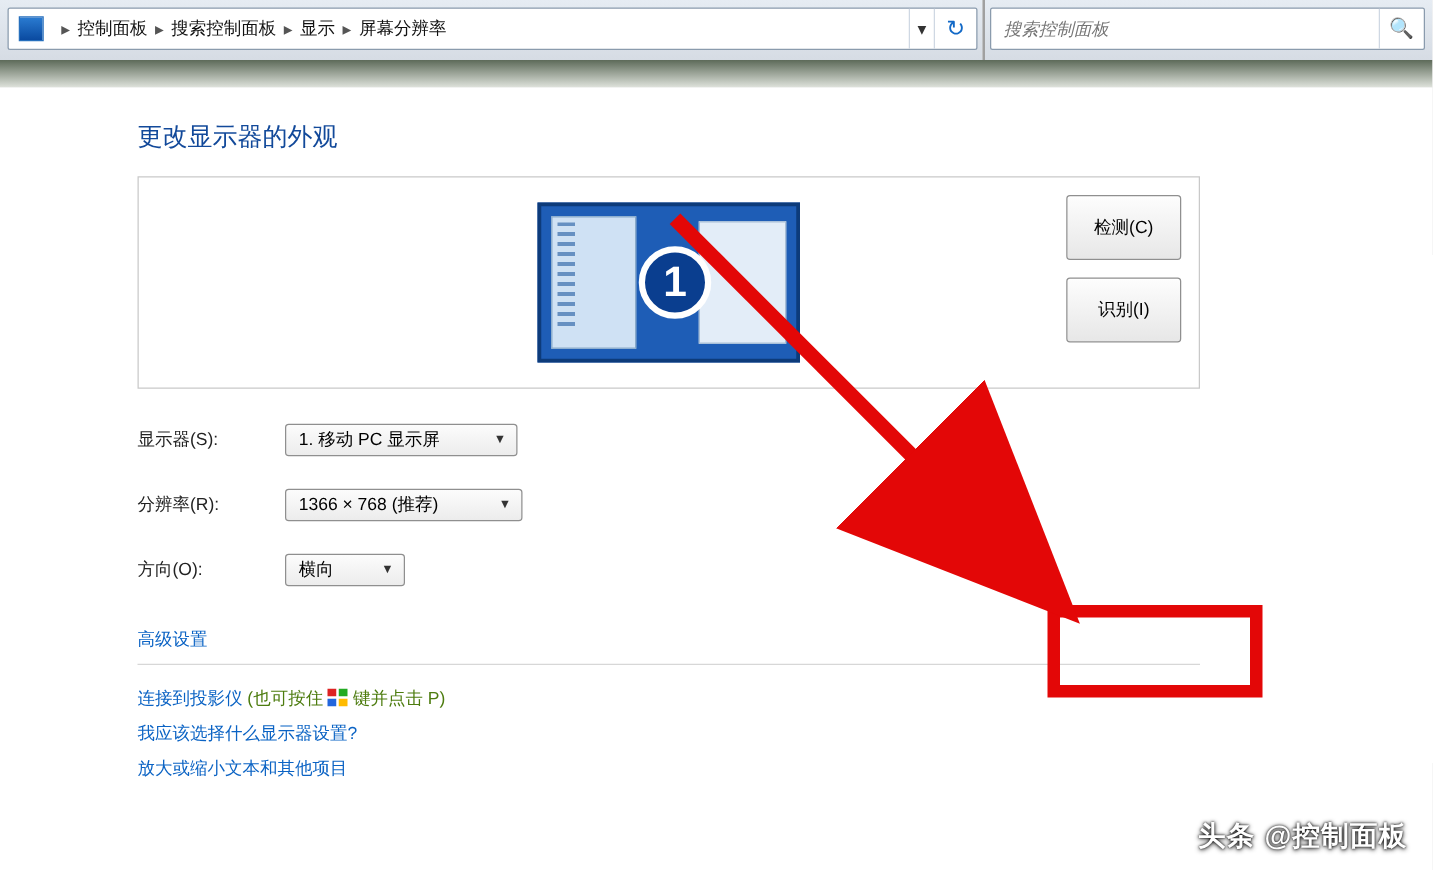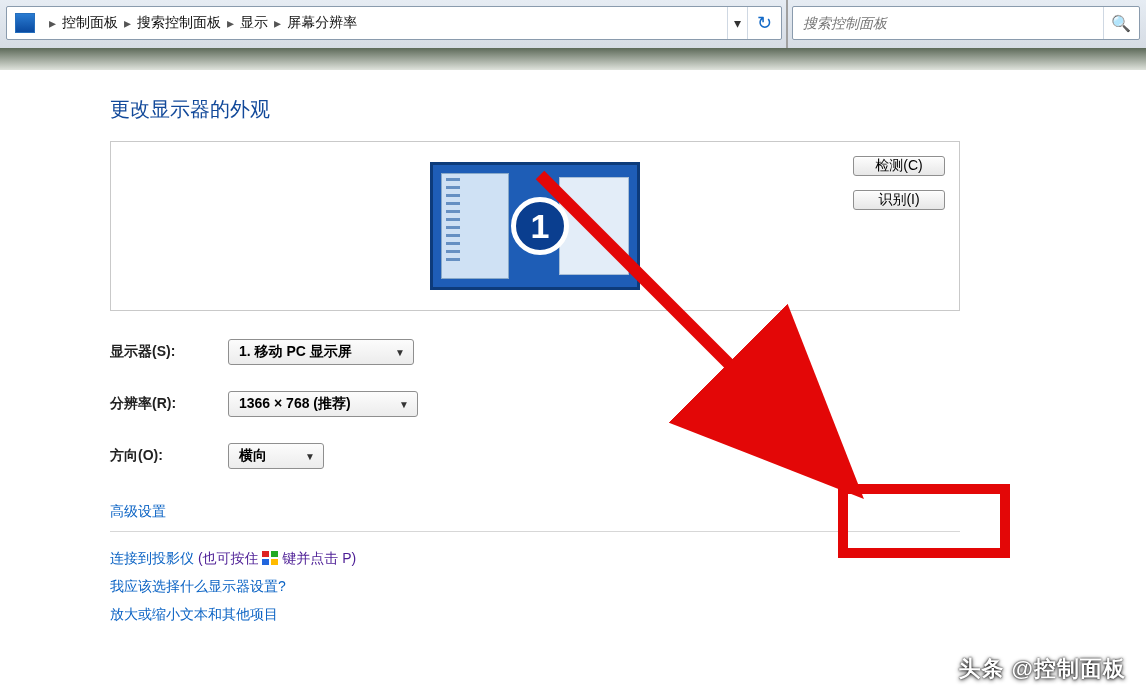--- a/index.html
+++ b/index.html
@@ -21,45 +21,45 @@
 
   
   .gap { height: 22px; background: linear-gradient(#5d6a59,#dfe3dc); }
 
   
   .panel { background:#fff; height: 626px; padding: 26px 0 0 110px; position:relative; }
   .title { color:#12499a; font-size:20px; margin-bottom:18px; }
 
   .preview-box { width: 850px; height: 170px; border:1px solid #c9c9c9; position:relative; display:flex; align-items:center; justify-content:center; }
   .btn-col { position:absolute; right:14px; top:14px; display:flex; flex-direction:column; gap:14px; }
-  .win-btn { min-width:92px; padding:0 16px; background:linear-gradient(#fdfdfd,#e7e7e7); border:1px solid #8f8f8f; border-radius:3px; box-shadow:0 1px 0 #fff inset; font-size:14px; }
+  .win-btn { min-width:92px; padding:16px 16px; background:linear-gradient(#fdfdfd,#e7e7e7); border:1px solid #8f8f8f; border-radius:3px; box-shadow:0 1px 0 #fff inset; font-size:14px; }
 
   
   .monitor { width:210px; height:128px; background:#1e5db6; border:3px solid #0d3b7a; position:relative; display:flex; align-items:center; justify-content:flex-start; padding:8px; gap:6px; }
   .mon-a { width:68px; height:100%; background:#cfe1f4; border:1px solid #88a9c9; position:relative; }
   .mon-a::before{content:"";position:absolute;left:4px;top:4px;width:14px;height:80%;background:repeating-linear-gradient(#6690c2 0 3px, transparent 3px 8px);}
   .mon-b { width:70px; height:92%; background:#e3edf8; border:1px solid #a8bed6; margin-left:auto; }
   .badge { position:absolute; left:78px; top:50%; transform:translateY(-50%); width:58px; height:58px; border-radius:50%; background:#0a3e8f; border:5px solid #fff; color:#fff; font-size:34px; font-weight:bold; display:flex; align-items:center; justify-content:center; }
 
   
   .rows { margin-top:28px; }
-  .row { display:flex; align-items:center; margin-bottom:26px;font-weight:bold; }
+  .row { display:flex; align-items:center; margin-bottom:26px; }
   .row-label { width:118px; color:#222; }
   .dd { background:linear-gradient(#fcfcfc,#ececec); border:1px solid #8f8f8f; border-radius:3px; padding:3px 28px 3px 10px; position:relative; min-width:80px; }
   .dd::after{ content:"▼"; position:absolute; right:8px; top:50%; transform:translateY(-50%); font-size:10px; color:#333;}
   .dd.w1{ min-width:186px; } .dd.w2{ min-width:190px; } .dd.w3{ min-width:96px; }
 
   hr.rule { border:0; border-top:1px solid #d7d7d7; width:850px; margin:8px 0 18px; }
 
   .adv-link { color:#0b63c4; cursor:pointer; }
   .adv-wrap { width:850px; text-align:left; margin:34px 0 10px; }
 
   .links { margin-top:6px; }
   .link { color:#0b63c4; margin:10px 0; display:block; }
-  .link .aside{ color:#4c1d95; }
+  .link .aside{ color:#4d7c0f; }
   .winflag{ display:inline-block; width:16px; height:14px; vertical-align:-2px; background:
      linear-gradient(#d22 0 0) 0 0/7px 6px no-repeat,
      linear-gradient(#2a2 0 0) 9px 0/7px 6px no-repeat,
      linear-gradient(#26d 0 0) 0 8px/7px 6px no-repeat,
      linear-gradient(#fb0 0 0) 9px 8px/7px 6px no-repeat; }
 
   
   .red-box { position:absolute; border:10px solid #e30707; pointer-events:none; }
   .arrow-svg{ position:absolute; pointer-events:none; }
   .watermark{ position:absolute; right:20px; bottom:12px; color:#fff; font-size:22px; font-weight:600; text-shadow:0 1px 4px rgba(0,0,0,.9),0 0 2px #000; letter-spacing:1px;}

